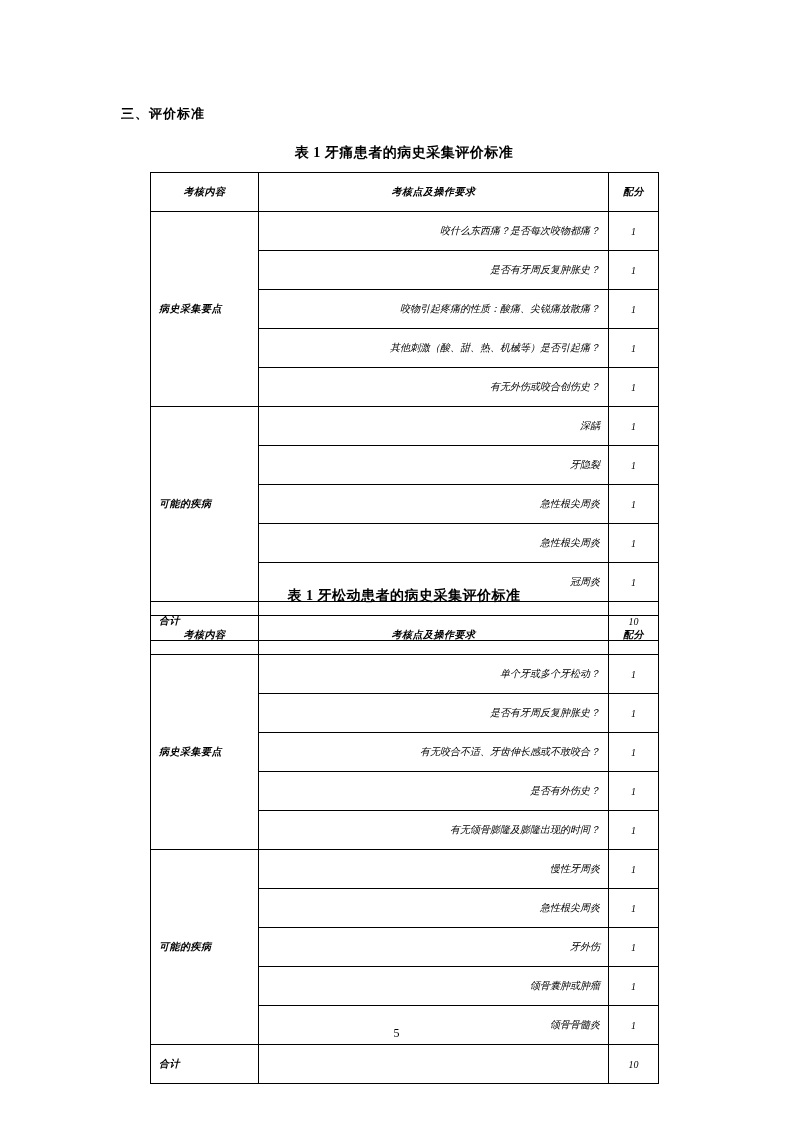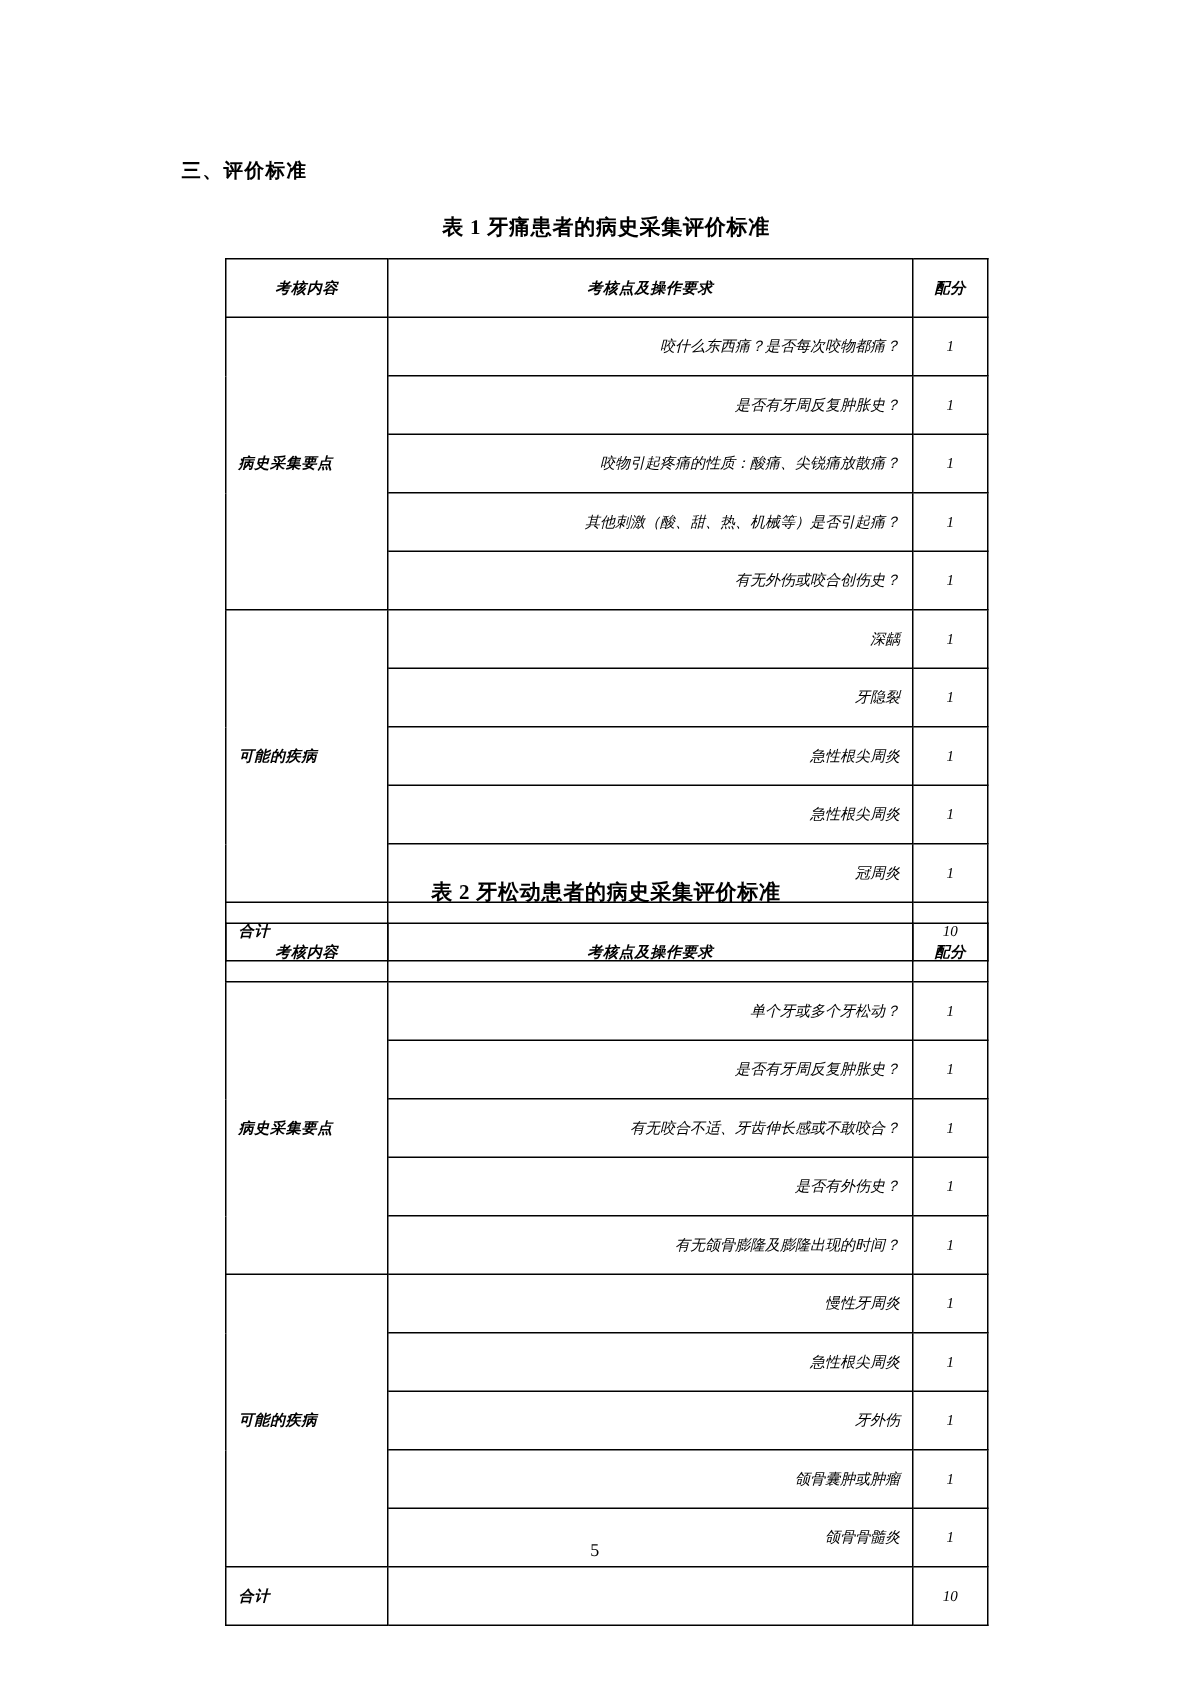--- a/index.html
+++ b/index.html
@@ -145,21 +145,21 @@
         <tr>
           <td class="group">合计</td>
           <td class="c2"></td>
           <td class="c3">10</td>
         </tr>
       </tbody>
     </table>
   </div>
 
   <div class="table-block t2">
-    <div class="table-title">表 2 牙松动患者的病史采集评价标准</div>
+    <div class="table-title">表 1 牙松动患者的病史采集评价标准</div>
     <table>
       <colgroup>
         <col style="width:108px">
         <col style="width:350px">
         <col style="width:50px">
       </colgroup>
       <thead>
         <tr>
           <th>考核内容</th>
           <th>考核点及操作要求</th>

